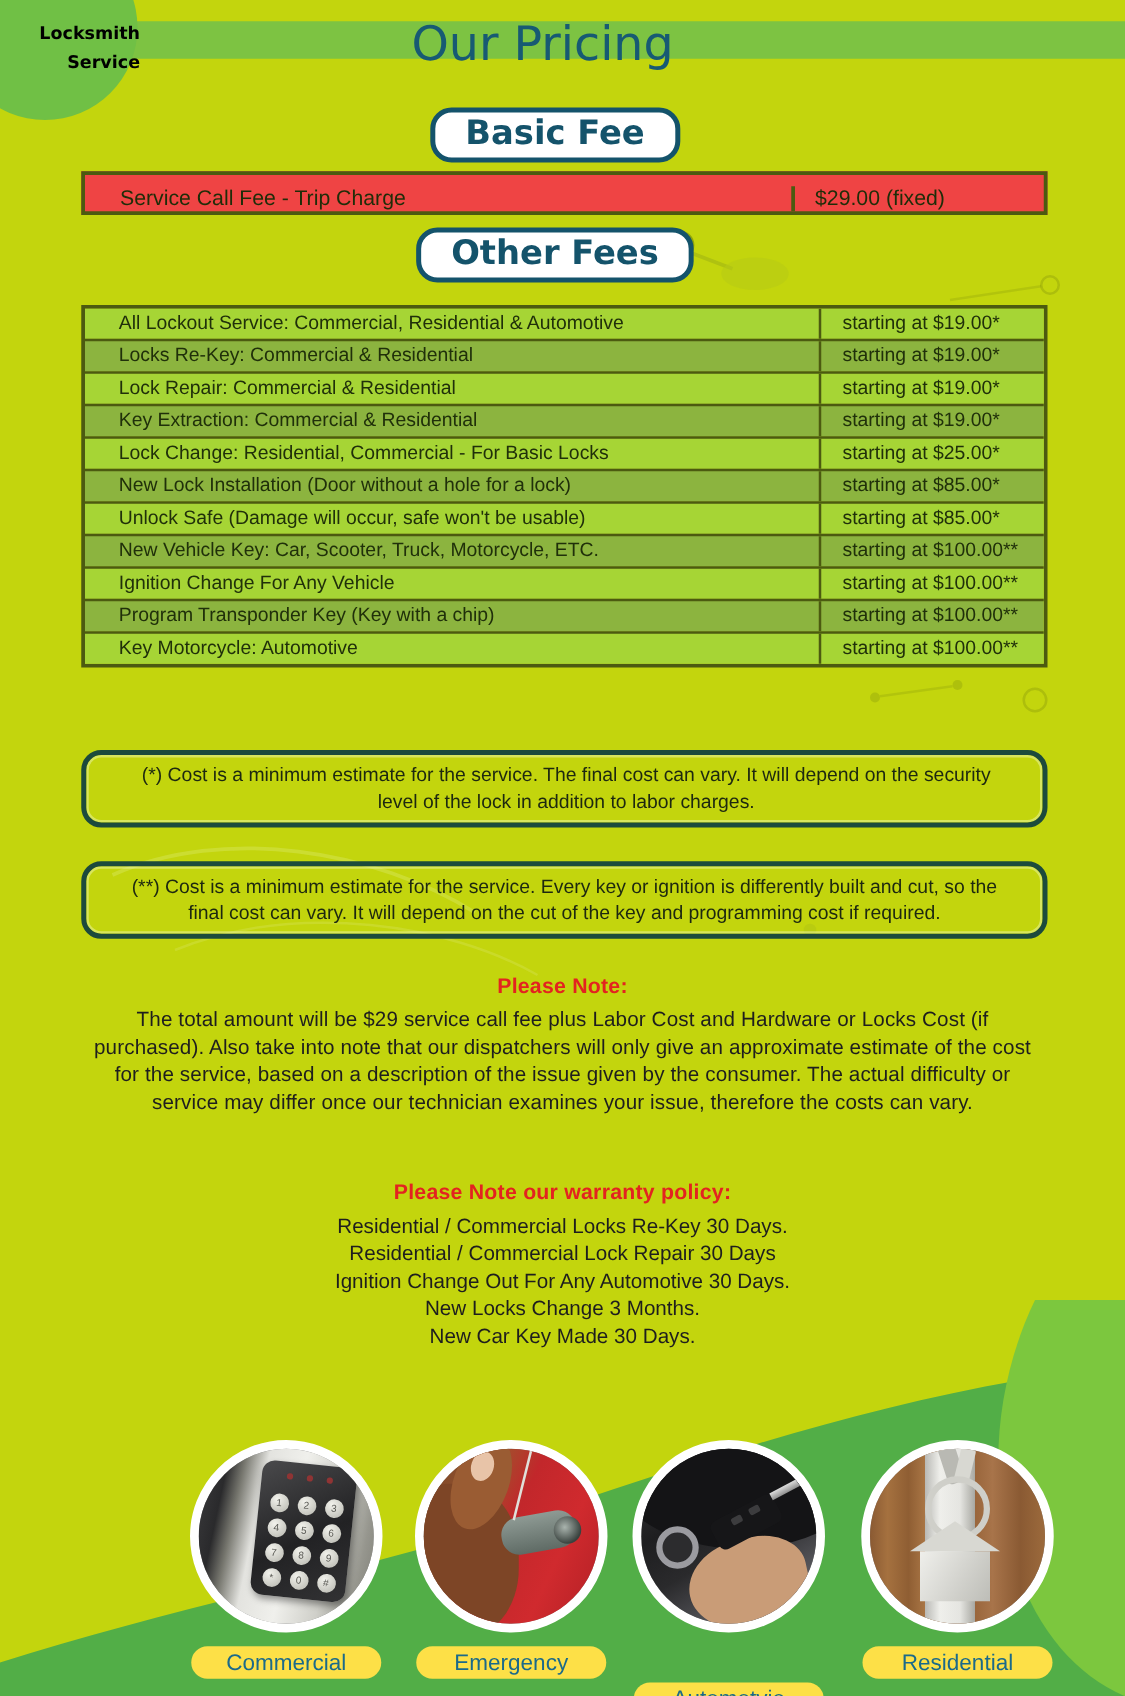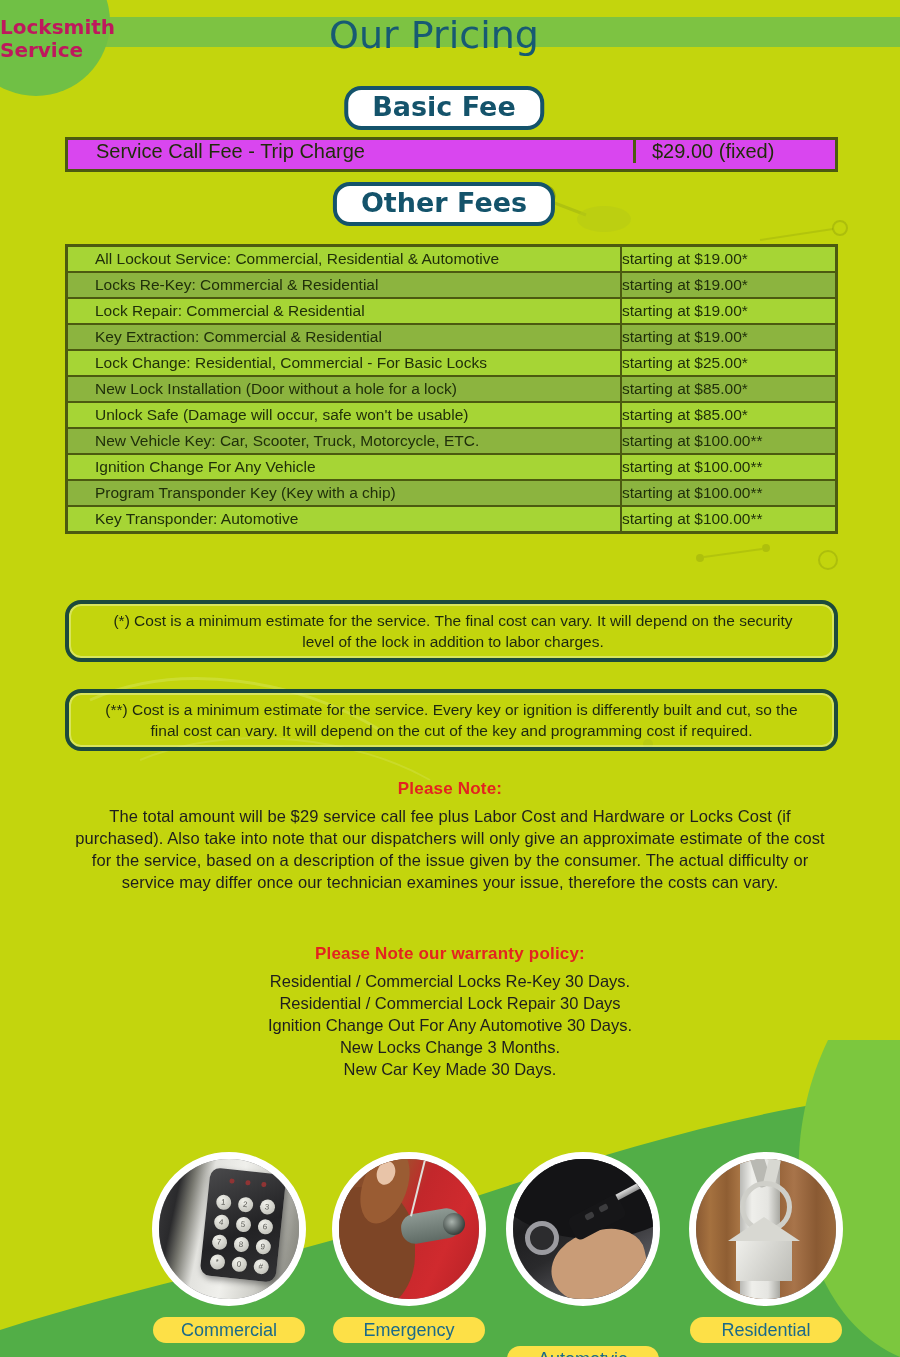--- a/index.html
+++ b/index.html
@@ -2,41 +2,41 @@
 <html><head>
 <meta charset="utf-8">
 <style>
   html,body{margin:0;padding:0;}
   body{font-family:"Liberation Sans",sans-serif;}
   .page{position:relative;width:900px;height:1357px;background:#c3d50d;overflow:hidden;}
 
   
   .band{position:absolute;left:0;top:17px;width:900px;height:30px;background:#7dc342;}
   .brand-circle{position:absolute;left:-38px;top:-52px;width:148px;height:148px;border-radius:50%;background:#70c045;}
-  .brand-text{position:absolute;left:0;top:16px;width:112px;text-align:left;font-family:"DejaVu Sans",sans-serif;font-weight:bold;font-size:20px;line-height:23px;color:#be185d;}
+  .brand-text{position:absolute;left:0;top:16px;width:112px;text-align:right;font-family:"DejaVu Sans",sans-serif;font-weight:bold;font-size:14px;line-height:23px;color:#000000;}
   .page-title{position:absolute;left:0;top:13px;width:868px;text-align:center;font-family:"DejaVu Sans",sans-serif;font-weight:normal;font-size:38px;color:#175a73;margin:0;}
 
   
   .pill{position:absolute;left:444px;transform:translateX(-50%);background:#ffffff;border:4px solid #14536b;border-radius:17px;color:#14536b;font-family:"DejaVu Sans",sans-serif;font-weight:bold;font-size:27px;padding:1px 24px 4px;white-space:nowrap;}
   .pill-basic{top:86px;}
   .pill-other{top:182px;}
 
   
-  .basic-table{position:absolute;left:65px;top:137px;width:773px;height:35px;box-sizing:border-box;border:3px solid #4c5a10;background:#d946ef;display:flex;align-items:flex-start;font-size:20px;color:#1e2d08;}
+  .basic-table{position:absolute;left:65px;top:137px;width:773px;height:35px;box-sizing:border-box;border:3px solid #4c5a10;background:#ef4444;display:flex;align-items:flex-end;font-size:17px;color:#1e2d08;}
   .basic-service{flex:1;display:flex;align-items:center;padding-left:28px;}
   .basic-price{width:202px;border-left:3px solid #4c5a10;display:flex;align-items:center;padding-left:16px;box-sizing:border-box;}
 
   
   .fees-table{position:absolute;left:65px;top:244px;width:773px;box-sizing:border-box;border:3px solid #4c5a10;}
   .fee-row{display:flex;align-items:stretch;height:24px;font-size:15.5px;color:#20300a;border-top:2px solid #4c5a10;}
   .fee-row:first-child{border-top:none;}
   .fee-row:nth-child(odd){background:#a6d535;}
   .fee-row:nth-child(even){background:#8cb43f;}
   .fee-service{flex:1;display:flex;align-items:center;padding-left:27px;}
-  .fee-price{width:215px;border-left:2px solid #4c5a10;display:flex;align-items:center;box-sizing:border-box;}
+  .fee-price{width:180px;border-left:2px solid #4c5a10;display:flex;align-items:center;padding-left:17px;box-sizing:border-box;}
 
   
   .note-box{position:absolute;left:65px;width:773px;box-sizing:border-box;border:4px solid #1c4a3c;border-radius:16px;text-align:center;font-size:15.5px;line-height:21px;color:#1d2810;padding:6px 28px;box-shadow:inset 0 0 0 2px rgba(234,243,160,0.55);}
   .note-1{top:600px;padding-left:31px;}
   .note-2{top:689px;}
 
   
   .center-block{position:absolute;left:70px;width:760px;text-align:center;}
   .please-note{top:779px;}
   .warranty{top:944px;}
@@ -168,21 +168,21 @@
       </div>
     <div class="fee-row">
         <div class="fee-service">Ignition Change For Any Vehicle</div>
         <div class="fee-price">starting at $100.00**</div>
       </div>
     <div class="fee-row">
         <div class="fee-service">Program Transponder Key (Key with a chip)</div>
         <div class="fee-price">starting at $100.00**</div>
       </div>
     <div class="fee-row">
-        <div class="fee-service">Key Transponder: Automotive</div>
+        <div class="fee-service">Key Motorcycle: Automotive</div>
         <div class="fee-price">starting at $100.00**</div>
       </div>
   </div>
 
   <div class="note-box note-1">(*) Cost is a minimum estimate for the service. The final cost can vary. It will depend on the security level of the lock in addition to labor charges.</div>
   <div class="note-box note-2">(**) Cost is a minimum estimate for the service. Every key or ignition is differently built and cut, so the final cost can vary. It will depend on the cut of the key and programming cost if required.</div>
 
   <div class="center-block please-note">
     <div class="red-heading">Please Note:</div>
     <p class="body-text">The total amount will be $29 service call fee plus Labor Cost and Hardware or Locks Cost (if purchased). Also take into note that our dispatchers will only give an approximate estimate of the cost for the service, based on a description of the issue given by the consumer. The actual difficulty or service may differ once our technician examines your issue, therefore the costs can vary.</p>

